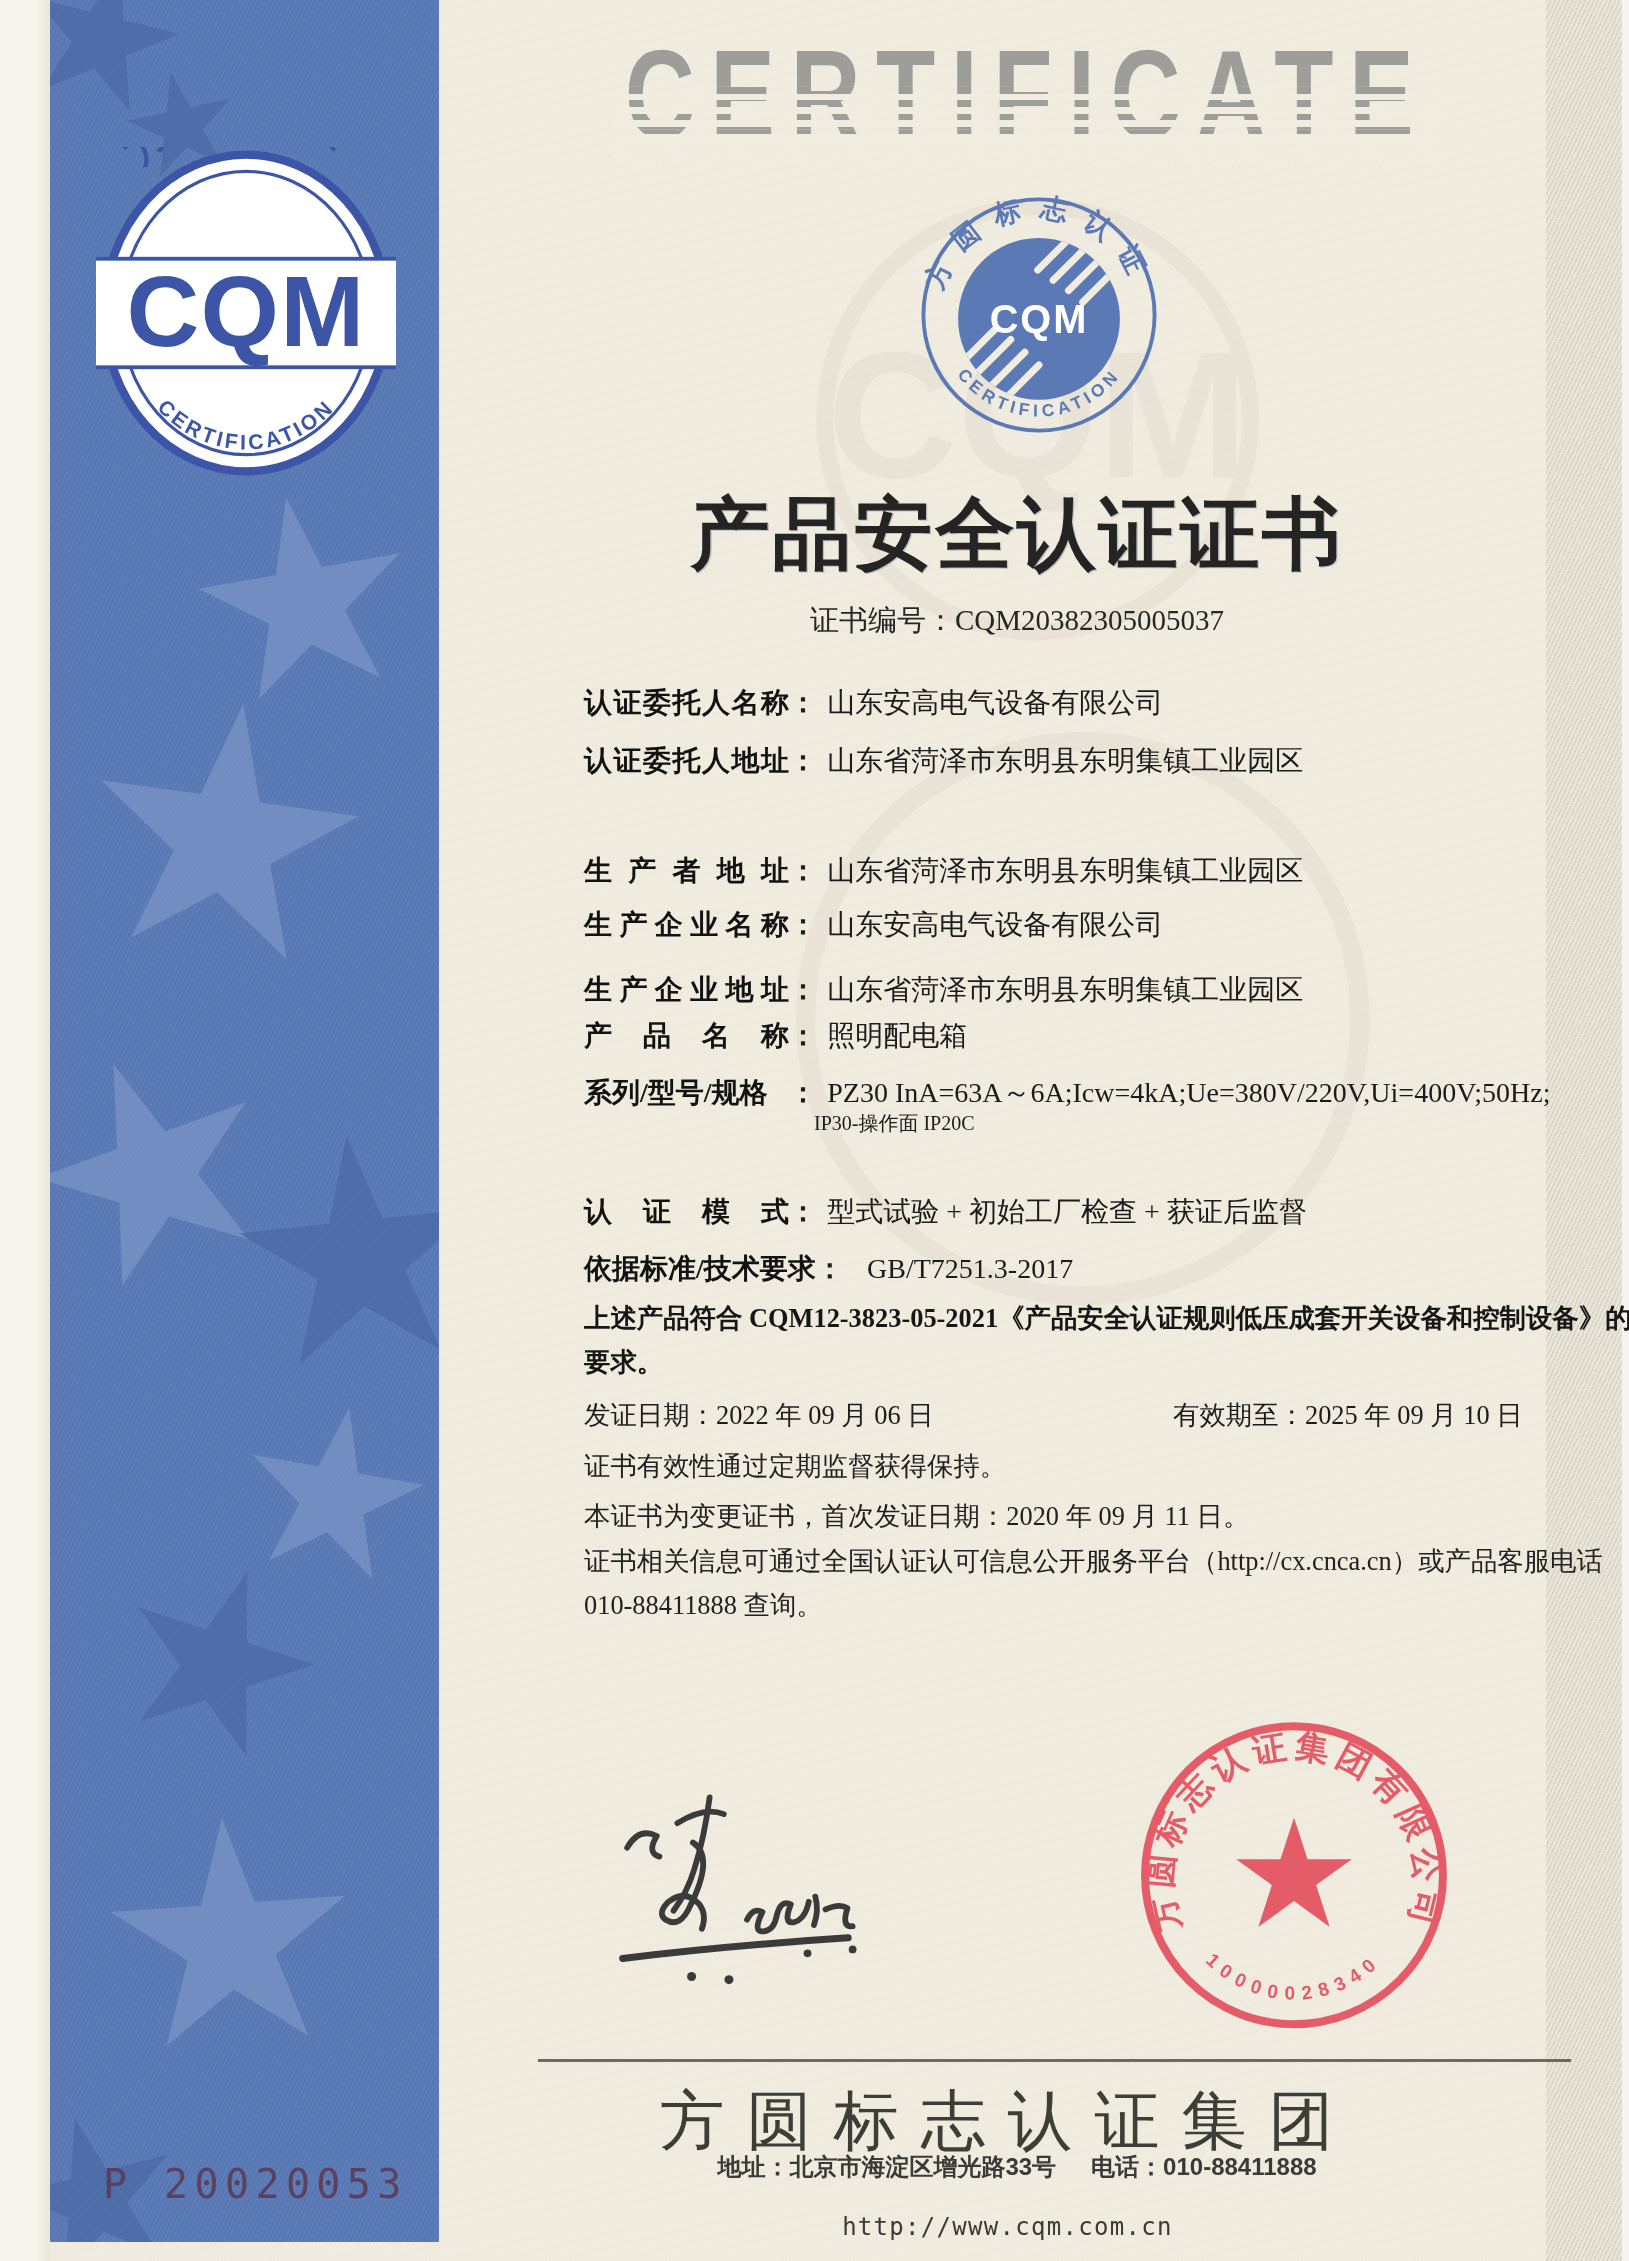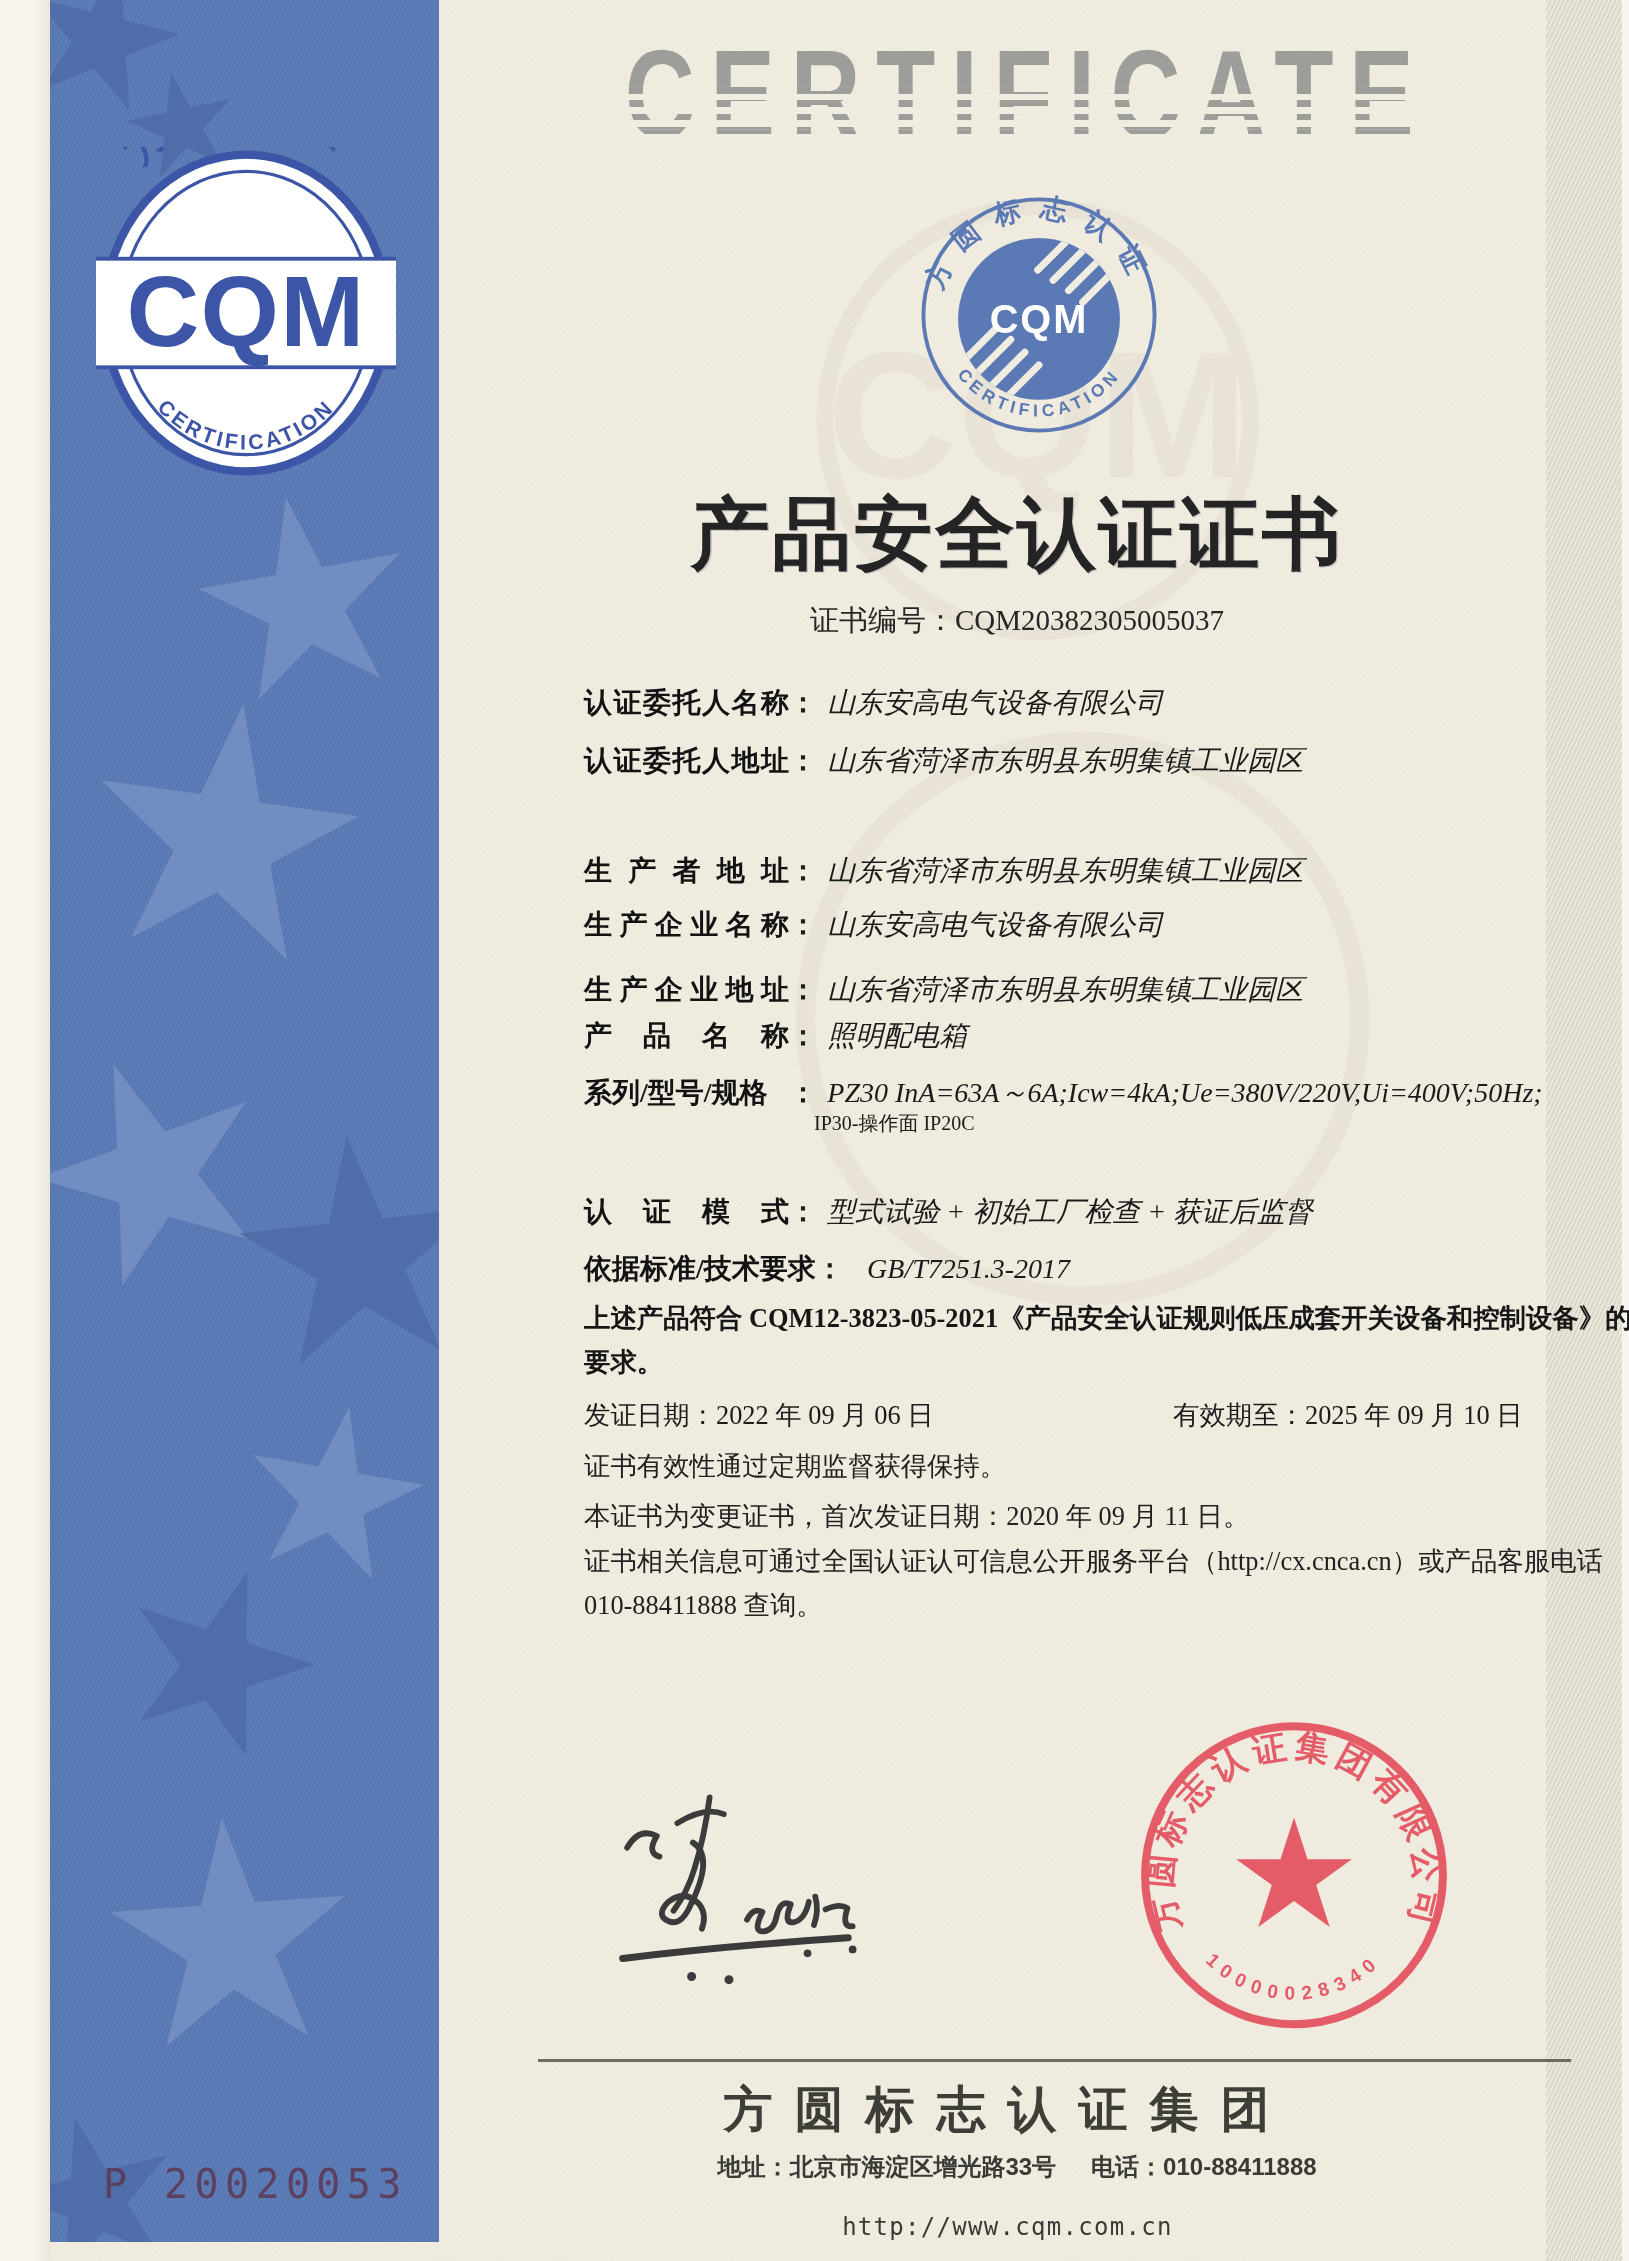--- a/index.html
+++ b/index.html
@@ -51,33 +51,33 @@
     text-align:center;font-size:79px;font-weight:bold;letter-spacing:2.6px;color:#242424;
     text-shadow:1.3px 1.3px 0 rgba(60,60,90,0.25);}
   .certno{position:absolute;left:440px;top:601px;width:1154px;text-align:center;
     font-size:29px;color:#262626;}
   
   .frow{position:absolute;left:584px;width:1019px;font-size:28px;white-space:nowrap;}
   .frow .lab{display:inline-block;width:205px;text-align:justify;text-align-last:justify;
     font-weight:bold;color:#121212;vertical-align:bottom;}
   .frow.wide .lab{width:auto;min-width:205px;text-align-last:auto;}
   .frow .colon{font-weight:bold;margin-right:10.3px;}
-  .frow .val{color:#1b1b1b;font-style:italic;}
+  .frow .val{color:#1b1b1b;}
   .spec2{position:absolute;left:814px;font-size:20px;color:#1b1b1b;}
   .stmt{position:absolute;left:584px;width:1012px;font-size:26.4px;font-weight:bold;color:#161616;white-space:nowrap;}
   .dates{position:absolute;left:584px;width:1012px;font-size:26.4px;white-space:nowrap;}
   .dates .valid{position:absolute;left:581px;top:0;margin-left:8px;}
   .note{position:absolute;left:584px;width:1019px;font-size:26.4px;color:#212121;white-space:nowrap;}
   
   .signature{position:absolute;left:613px;top:1783px;}
   .stamp{position:absolute;left:1134px;top:1714px;opacity:.92;}
   
   .divider{position:absolute;left:538px;top:2059px;width:1033px;height:2.6px;background:#55554f;opacity:.85;}
   .footer-org{position:absolute;left:440px;top:2077px;width:1135px;text-align:center;margin:0;
-    font-size:49px;font-weight:bold;letter-spacing:22px;color:#3e3e39;}
+    font-size:65px;font-weight:normal;letter-spacing:22px;color:#3e3e39;}
   .footer-addr{position:absolute;left:440px;top:2151px;width:1154px;text-align:center;
     font-family:"Liberation Sans","DejaVu Sans",sans-serif;
     font-size:24px;font-weight:bold;color:#3a3a37;}
   .footer-addr .gap{display:inline-block;width:35px;}
   .footer-url{position:absolute;left:440px;top:2213px;width:1135px;text-align:center;
     font-family:"DejaVu Sans Mono",monospace;font-size:24px;letter-spacing:1.3px;color:#3a3a37;}
   svg text{font-family:"Liberation Sans","DejaVu Sans",sans-serif;}
 </style>
 </head>
 <body>

